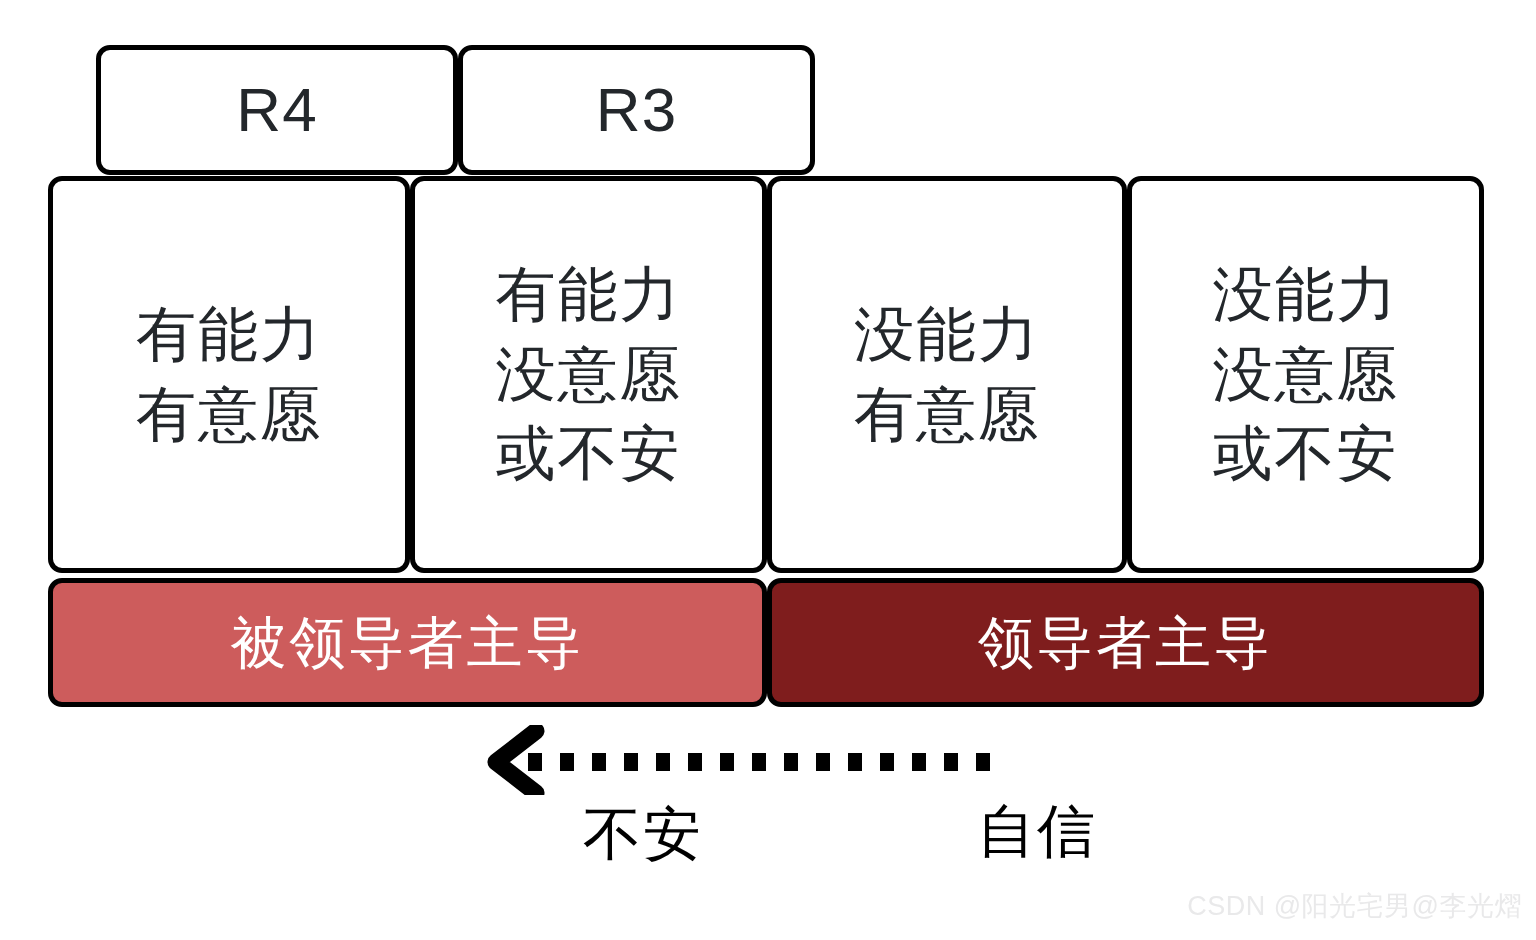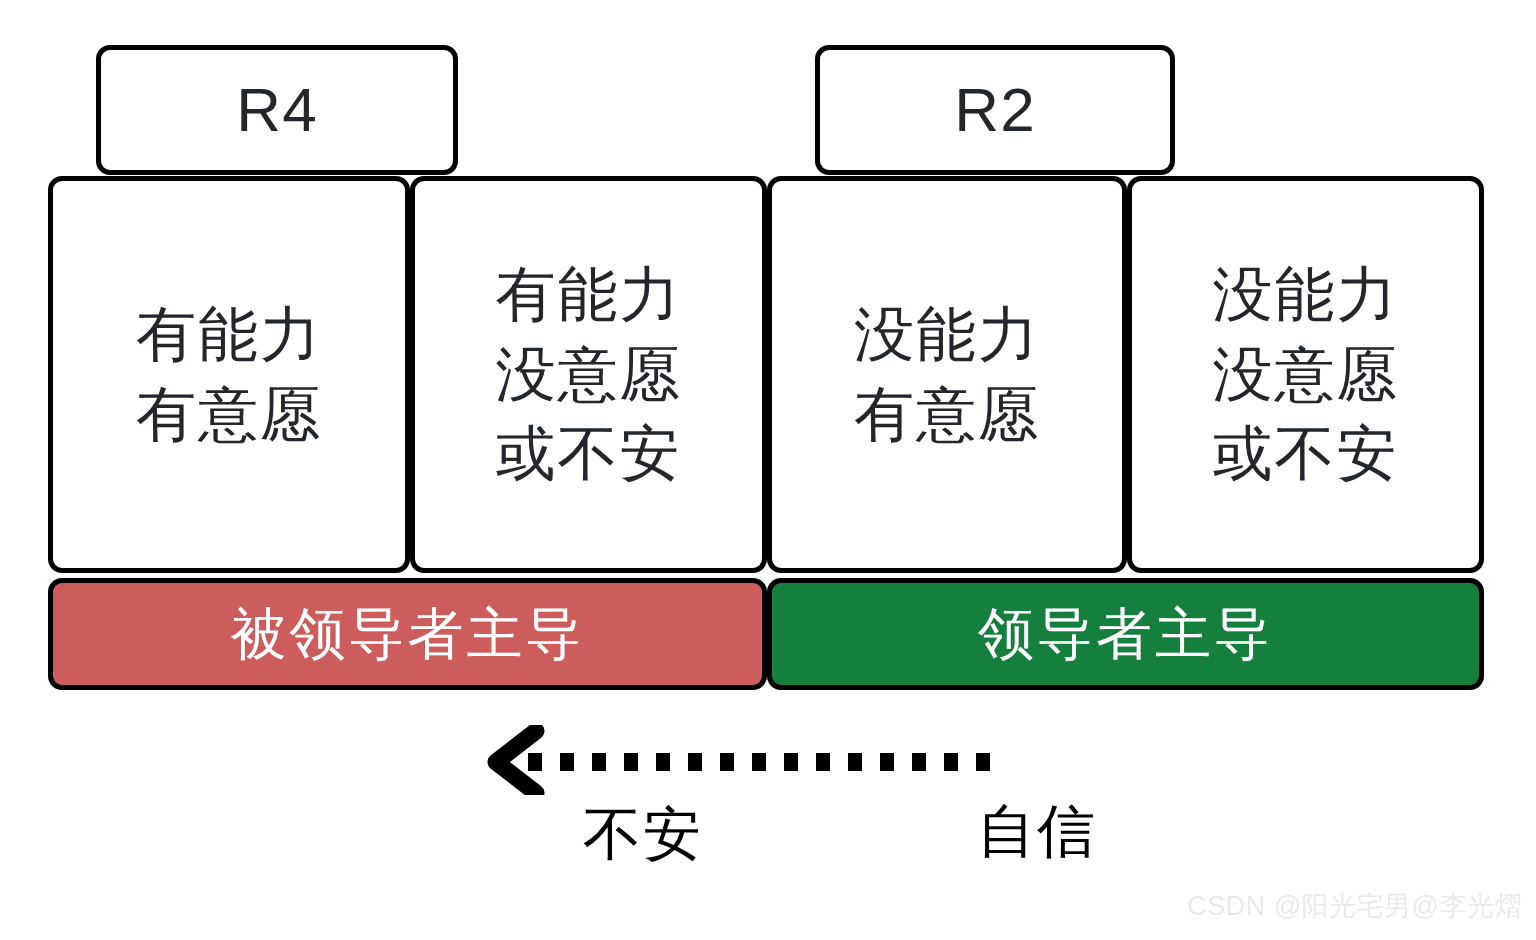--- a/index.html
+++ b/index.html
@@ -69,21 +69,21 @@
 
   
   .col0 { left: 0px;    width: 362px; }
   .col1 { left: 362px;  width: 357px; }
   .col2 { left: 719px;  width: 360px; }
   .col3 { left: 1079px; width: 357px; }
 
   
   .bar {
     top: 533px;
-    height: 112px;
+    height: 129px;
   }
   .bar .barlabel {
     font-size: 56px;
     line-height: 1;
     letter-spacing: 3px;
     color: #ffffff;
   }
   .bar-left  { left: 0px;   width: 719px; }
   .bar-right { left: 719px; width: 717px; }
 
@@ -122,22 +122,22 @@
   }
 </style>
 </head>
 <body>
 
 <div id="diagram">
 
   <div class="box hdr col0">
     <span class="label">R4</span>
   </div>
-  <div class="box hdr col2">
-    <span class="label">R2</span>
+  <div class="box hdr col1">
+    <span class="label">R3</span>
   </div>
 
   <div class="box cell col0">
     <span class="line">有能力</span>
     <span class="line">有意愿</span>
   </div>
   <div class="box cell col1">
     <span class="line">有能力</span>
     <span class="line">没意愿</span>
     <span class="line">或不安</span>
@@ -148,21 +148,21 @@
   </div>
   <div class="box cell col3">
     <span class="line">没能力</span>
     <span class="line">没意愿</span>
     <span class="line">或不安</span>
   </div>
 
   <div class="box bar bar-left" style="background:#cd5c5c;">
     <span class="barlabel">被领导者主导</span>
   </div>
-  <div class="box bar bar-right" style="background:#15803d;align-items:center;">
+  <div class="box bar bar-right" style="background:#7f1d1d;align-items:center;">
     <span class="barlabel">领导者主导</span>
   </div>
 
 </div>
 
 <div id="arrow-wrap">
   <svg width="560" height="70" viewBox="0 0 560 70">
 
     <line x1="48" y1="37" x2="528" y2="37" stroke="#000000" stroke-width="18" stroke-dasharray="14 18" stroke-linecap="butt"></line>
 

